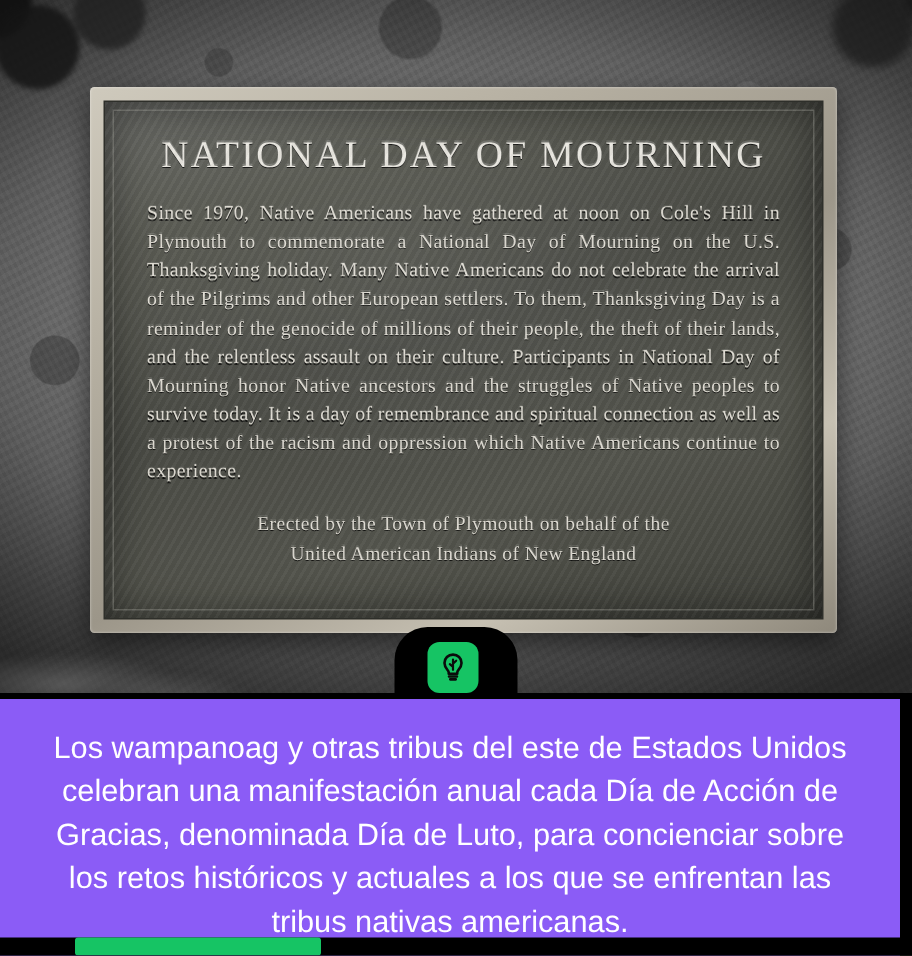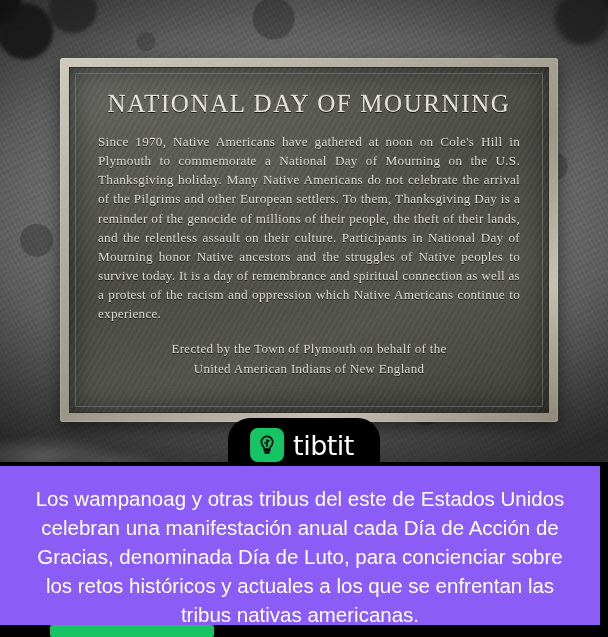--- a/index.html
+++ b/index.html
@@ -242,21 +242,20 @@
     </div>
 
     <div class="logo-badge">
       <span class="logo-mark" style="background: rgb(22, 196, 100);">
         <svg width="22" height="22" viewBox="0 0 24 24" aria-hidden="true">
           <path d="M12 2.6c-3.5 0-6.2 2.7-6.2 6.1 0 2.3 1.2 3.9 2.2 5.1.6.7.9 1.2.9 1.9v.8h6.2v-.8c0-.7.3-1.2.9-1.9 1-1.2 2.2-2.8 2.2-5.1 0-3.4-2.7-6.1-6.2-6.1z" fill="none" stroke="#0b0b0b" stroke-width="1.9" stroke-linejoin="round"></path>
           <path d="M9.1 18.5h5.8M10 20.6h4" stroke="#0b0b0b" stroke-width="1.9" stroke-linecap="round"></path>
           <path d="M12 6.3v7.4M12 9.2l2.3-2.1M12 11.6l-2.3-2" stroke="#0b0b0b" stroke-width="1.6" stroke-linecap="round" fill="none"></path>
         </svg>
       </span>
-      <span class="logo-text">tibtit</span>
     </div>
   </div>
 
   <div class="caption-area">
     <div class="caption">Los wampanoag y otras tribus del este de Estados Unidos celebran una manifestación anual cada Día de Acción de Gracias, denominada Día de Luto, para concienciar sobre los retos históricos y actuales a los que se enfrentan las tribus nativas americanas.</div>
   </div>
 
   <div class="progress-track">
     <div class="progress-fill" style="width: 164.16px; background: rgb(22, 196, 100);"></div>
   </div>

